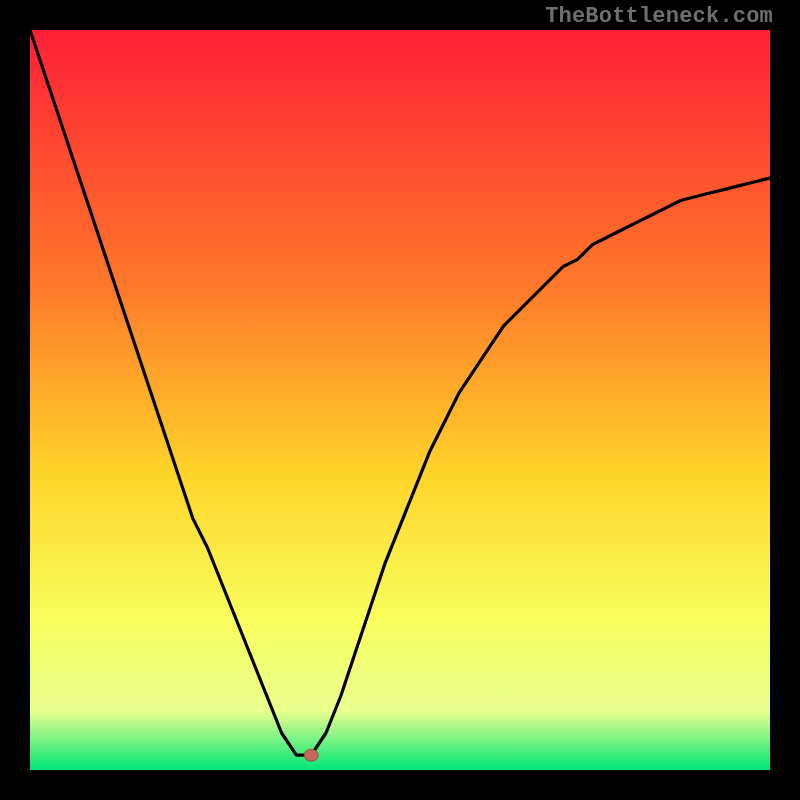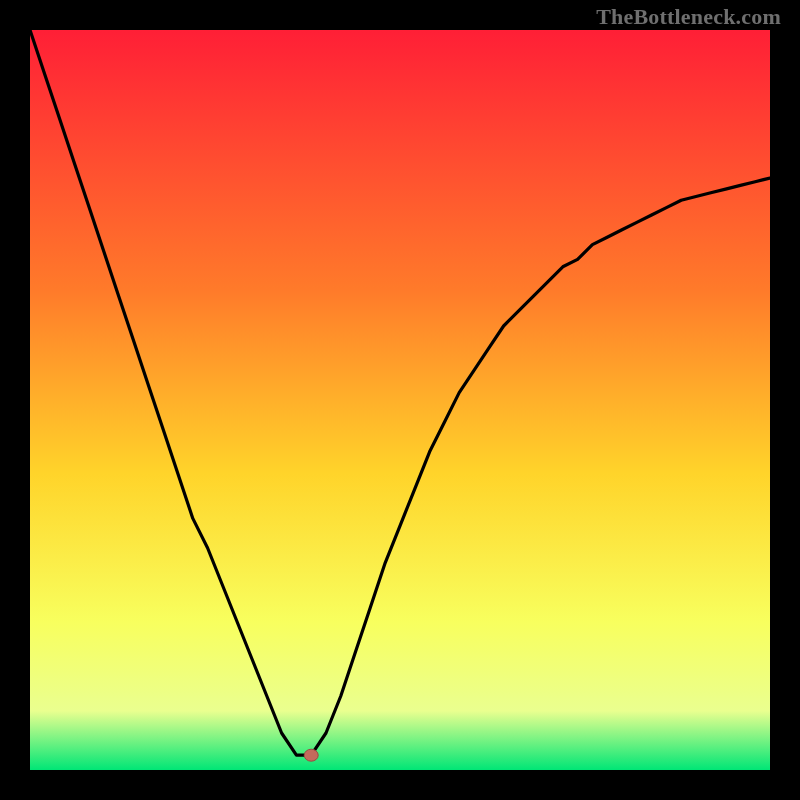--- a/index.html
+++ b/index.html
@@ -11,23 +11,23 @@
     overflow: hidden;
   }
   .frame {
     position: relative;
     width: 800px;
     height: 800px;
     background: #000;
   }
   .watermark {
     position: absolute;
-    right: 19px;
+    right: 27px;
     top: 4px;
-    font-family: Liberation Serif, serif;
+    font-family: Liberation Mono, monospace;
     font-size: 22px;
     font-weight: 600;
     color: #6f6f6f;
     z-index: 10;
     letter-spacing: 0.2px;
   }
   svg.plot {
     position: absolute;
     left: 30px;
     top: 30px;

